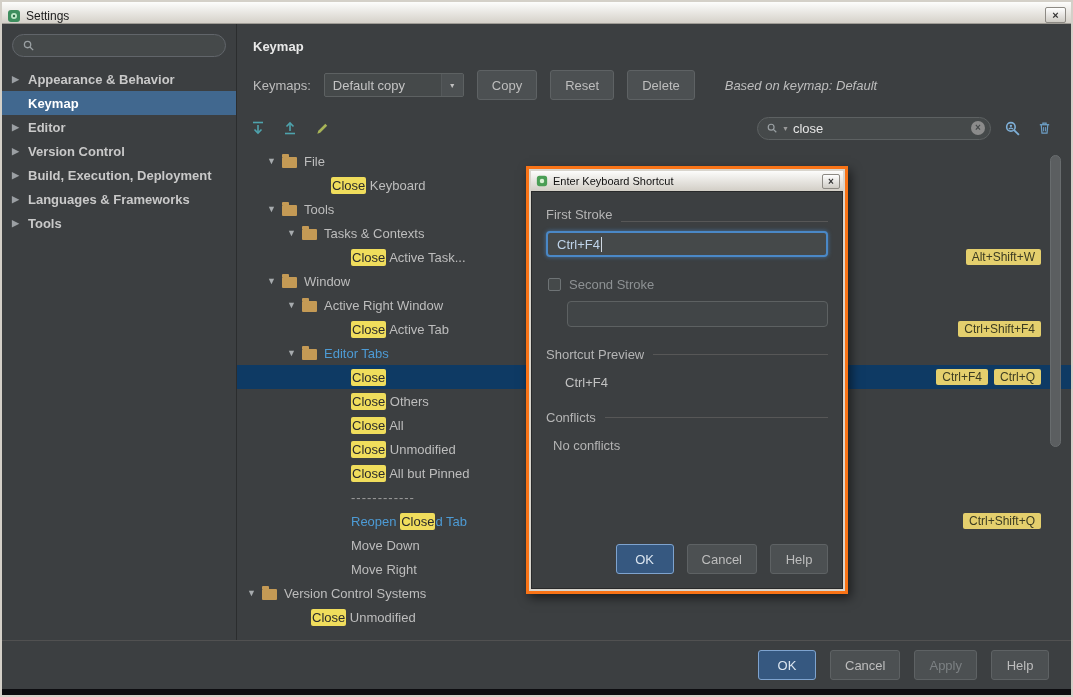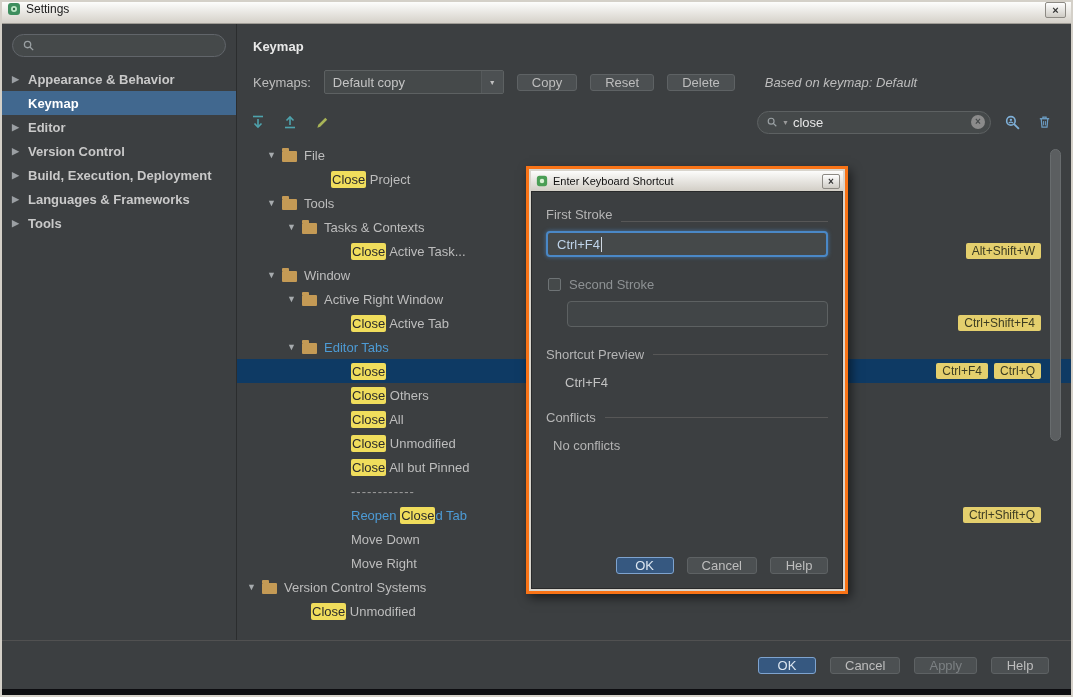--- a/index.html
+++ b/index.html
@@ -11,43 +11,43 @@
     --button-blue:#365880;
     --link-blue:#4d9bd5;
     --folder-color:#c49a55;
   }
   *{margin:0;padding:0;box-sizing:border-box;}
   html,body{width:1073px;height:697px;}
   body{font-family:"Liberation Sans",sans-serif;background:#808080;}
   .window{width:1073px;height:697px;border:2px solid #d4d0c8;background:#3c3f41;display:flex;flex-direction:column;position:relative;overflow:hidden;}
 
   
-  .titlebar{flex:0 0 22px;background:linear-gradient(#fdfdfc,#d5d1c9);display:flex;align-items:flex-start;padding:0 5px;gap:5px;border-bottom:1px solid #9f9c95;}
+  .titlebar{flex:0 0 22px;background:linear-gradient(#fdfdfc,#d5d1c9);display:flex;align-items:flex-end;padding:0 5px;gap:5px;border-bottom:1px solid #9f9c95;}
   .titlebar-title{font-size:12px;color:#1b1b1b;}
   .win-close{margin-left:auto;width:21px;height:16px;border:1px solid #8d8a84;background:linear-gradient(#fefefe,#cfccc5);color:#333;font-size:11px;font-weight:bold;display:flex;align-items:center;justify-content:center;border-radius:2px;}
 
   .main-area{flex:1;display:flex;min-height:0;}
 
   
   .sidebar{flex:0 0 235px;width:235px;border-right:1px solid #2b2d2e;display:flex;flex-direction:column;padding-top:8px;background:#3c3f41;}
   .sb-search{margin:2px 10px 10px;height:23px;border:1px solid #61656a;border-radius:12px;background:#45494a;display:flex;align-items:center;padding:0 9px;gap:6px;}
   .side-item{height:24px;display:flex;align-items:center;padding-left:10px;font-size:13px;color:#bdbdbd;}
   .side-item.bold{font-weight:bold;color:#c9c9c9;}
   .side-item.selected{background:var(--sidebar-selection);color:#fff;}
   .side-arrow{width:16px;flex:0 0 16px;font-size:9px;color:#9b9fa3;}
 
   
   .main{flex:1;display:flex;flex-direction:column;min-width:0;}
   .page-title{padding:15px 0 0 16px;font-size:13px;font-weight:bold;color:#e8e8e8;}
   .keymap-bar{display:flex;align-items:center;margin:16px 0 0 16px;gap:13px;}
   .km-label{font-size:13px;color:#bdbdbd;}
-  .combo{width:180px;height:24px;border:1px solid #5d6162;border-radius:2px;background:#45494a;display:flex;align-items:center;font-size:13px;color:#c4c4c4;}
+  .combo{width:140px;height:24px;border:1px solid #5d6162;border-radius:2px;background:#45494a;display:flex;align-items:center;font-size:13px;color:#c4c4c4;}
   .combo-value{padding-left:8px;}
   .combo-arrow{margin-left:auto;width:22px;align-self:stretch;border-left:1px solid #55595b;background:#4c5052;display:flex;align-items:center;justify-content:center;font-size:7px;color:#c0c0c0;}
-  .btn{height:17px;min-width:58px;padding:0 14px;background:#4c5052;border:1px solid #5e6264;border-radius:3px;color:#bdbdbd;font-size:13px;display:inline-flex;align-items:center;justify-content:center;}
+  .btn{height:30px;min-width:58px;padding:0 14px;background:#4c5052;border:1px solid #5e6264;border-radius:3px;color:#bdbdbd;font-size:13px;display:inline-flex;align-items:center;justify-content:center;}
   .btn.primary{background:var(--button-blue);border-color:#7ea3cf;color:#dce6f0;}
   .btn.disabled{color:#7c8083;}
   .based-on{font-size:13px;color:#bdbdbd;margin-left:17px;font-style:italic;}
 
   
   .toolbar{display:flex;align-items:center;margin:15px 16px 0 10px;height:26px;gap:10px;}
   .tb-icon{width:22px;height:22px;display:flex;align-items:center;justify-content:center;border-radius:3px;}
   .tb-spacer{flex:1;}
   .tool-search{width:234px;height:23px;border:1px solid #5d6162;border-radius:12px;background:#45494a;display:flex;align-items:center;padding:0 5px 0 8px;gap:4px;font-size:13px;color:#e6e6e6;}
   .ts-chev{font-size:7px;color:#9a9a9a;}
@@ -217,21 +217,21 @@
 
       <div class="tree">
         <div>
             <div class="tree-row" style="padding-left: 30px;">
               <span class="tree-arrow">▼</span>
               <span class="folder-icon"></span>
               <span class="tree-label">File</span>
             </div>
             <div class="tree-row" style="padding-left: 94px;">
               <span class="seg hl">Close</span>
-              <span class="seg"> Project</span>
+              <span class="seg"> Keyboard</span>
             </div>
             <div class="tree-row" style="padding-left: 30px;">
               <span class="tree-arrow">▼</span>
               <span class="folder-icon"></span>
               <span class="tree-label">Tools</span>
             </div>
             <div class="tree-row" style="padding-left: 50px;">
               <span class="tree-arrow">▼</span>
               <span class="folder-icon"></span>
               <span class="tree-label">Tasks &amp; Contexts</span>

